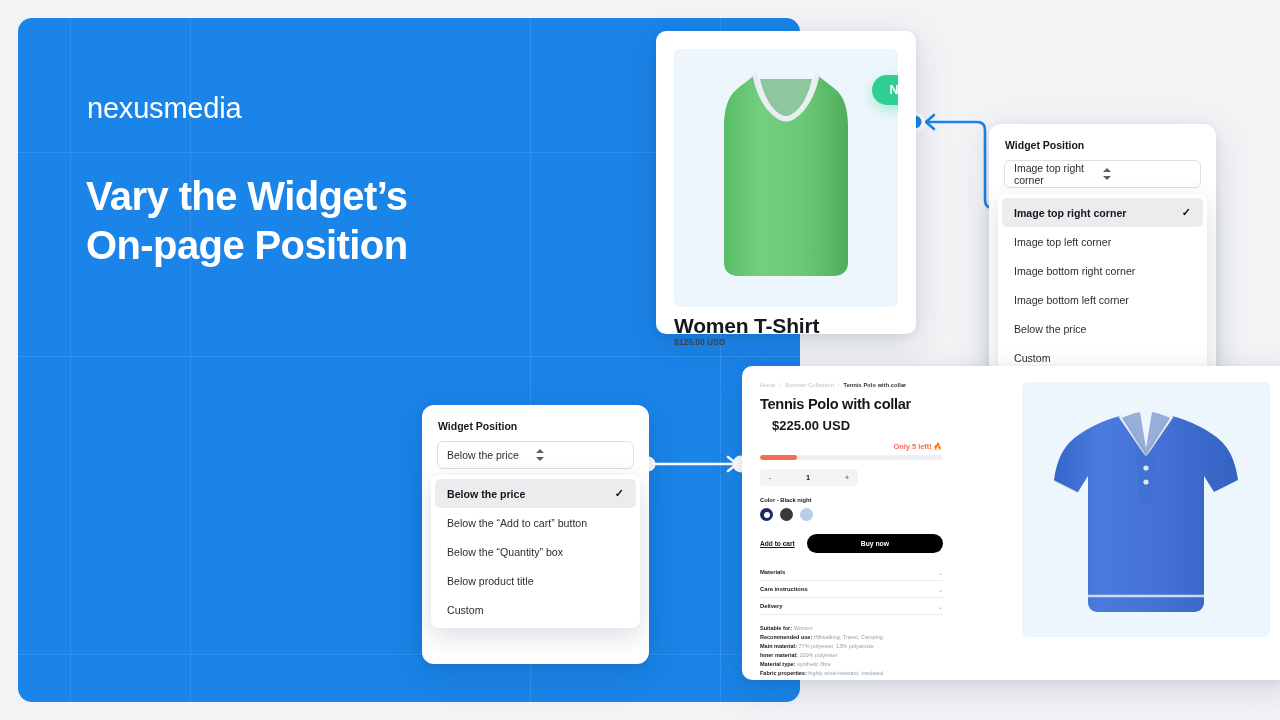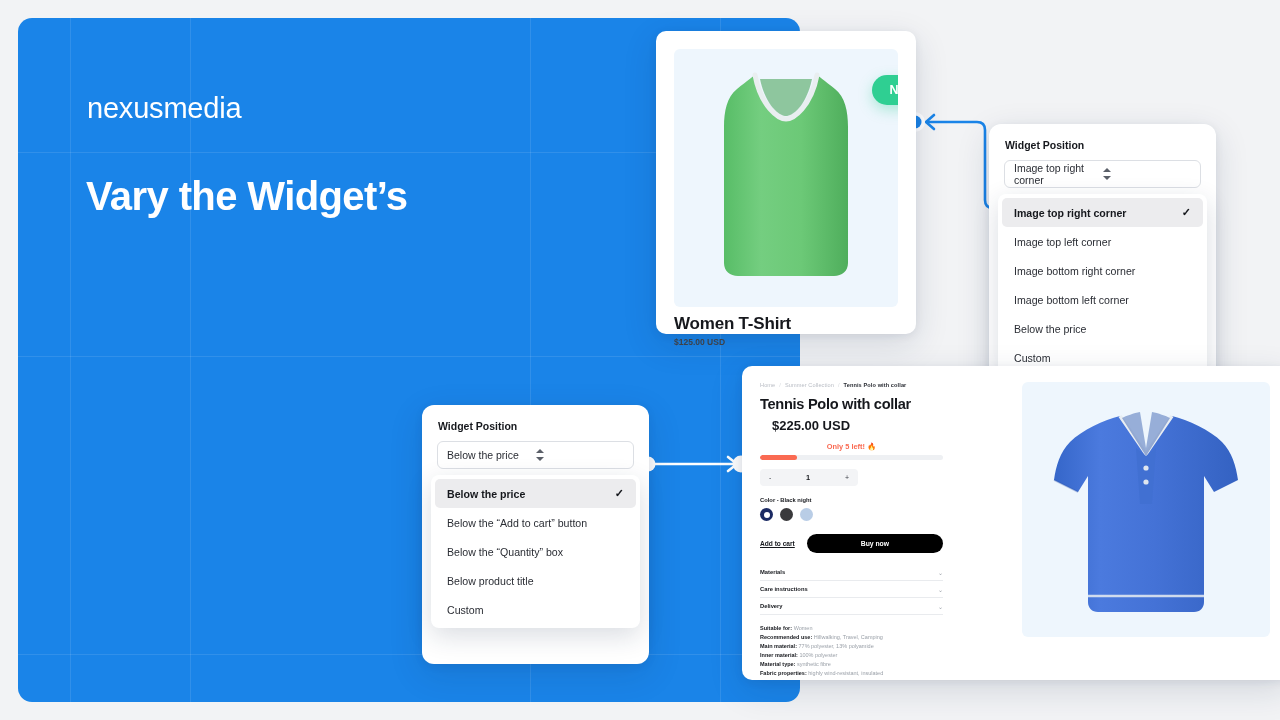--- a/index.html
+++ b/index.html
@@ -42,21 +42,21 @@
     position:absolute;left:18px;top:18px;width:224px;height:258px;
     background:#eef6fd;border-radius:6px;overflow:hidden;
   }
   .tank{position:absolute;left:50%;top:18px;transform:translateX(-50%);}
   .badge{
     position:absolute;right:-96px;top:26px;
     background:#2fcf92;color:#fff;font-size:12.5px;font-weight:700;
     padding:8px 17px;border-radius:20px;white-space:nowrap;
     box-shadow:0 5px 14px rgba(47,207,146,.35);
   }
-  .prod-name{position:absolute;left:18px;top:283px;font-size:17px;font-weight:700;color:#16181d;letter-spacing:-.2px;}
+  .prod-name{position:absolute;left:18px;top:283px;font-size:21px;font-weight:700;color:#16181d;letter-spacing:-.2px;}
   .prod-price{position:absolute;left:18px;top:306px;font-size:8.5px;font-weight:600;color:#3d4149;}
 
   
   .dd-panel{border-radius:12px;}
   .dd-right{left:989px;top:124px;width:227px;height:287px;}
   .dd-left{left:422px;top:405px;width:227px;height:259px;}
   .dd-label{position:absolute;left:16px;top:15px;font-size:10.5px;font-weight:700;color:#16181d;}
   .dd-select{
     position:absolute;left:15px;top:36px;right:15px;height:28px;
     border:1px solid #dcdfe4;border-radius:6px;background:#fff;
@@ -82,21 +82,21 @@
   .conn{position:absolute;pointer-events:none;}
 
   
   .pdp{left:742px;top:366px;width:503px;height:314px;border-radius:10px;overflow:hidden;padding-left:45px;}
   .pdp-left{position:absolute;left:0;top:0;width:215px;height:100%;padding:16px 14px 0 18px;box-sizing:border-box;}
   .crumb{font-size:5.6px;color:#b8bcc4;white-space:nowrap;letter-spacing:.1px;}
   .crumb .cur{color:#2a2d34;font-weight:600;}
   .crumb .sep{margin:0 4px;color:#d2d5da;}
   .pdp-title{margin-top:8px;font-size:14.6px;font-weight:700;color:#16181d;letter-spacing:-.3px;}
   .pdp-price{margin-top:6px;font-size:13px;font-weight:700;color:#16181d;margin-left:12px;}
-  .stock{margin-top:9px;text-align:center;font-size:7.4px;font-weight:700;color:#fa6a52;}
+  .stock{margin-top:9px;text-align:right;font-size:7.4px;font-weight:700;color:#fa6a52;}
   .bar{margin-top:4px;height:5px;border-radius:4px;background:#eef0f3;overflow:hidden;}
   .bar i{display:block;height:100%;background:#fa6a52;border-radius:4px;}
   .qty{
     margin-top:9px;width:98px;height:17px;background:#f3f4f6;border-radius:4px;
     display:flex;align-items:center;justify-content:space-between;padding:0 9px;box-sizing:border-box;
   }
   .qty b,.qty s{font-size:7px;color:#3d4149;text-decoration:none;font-weight:500;}
   .qty .val{font-size:7.4px;font-weight:700;color:#16181d;}
   .color-label{margin-top:11px;font-size:5.8px;font-weight:700;color:#16181d;}
   .sw-row{margin-top:5px;display:flex;gap:7px;align-items:center;}
@@ -135,20 +135,21 @@
     <div class="grid-h" style="top:134px"></div>
     <div class="grid-h" style="top:338px"></div>
     <div class="grid-h" style="top:636px"></div>
 
     <div class="logo">
       <span class="light">nexus</span><span class="bold">media</span>
     </div>
 
     <div class="hero-title">
       <span class="l2">Vary the Widget’s</span>
+      <span class="l2">On-page Position</span>
     </div>
   </div>
 
   <svg class="conn" style="left:636px;top:442px;width:120px;height:45px" viewBox="0 0 120 45">
     <circle cx="12" cy="22" r="7.5" fill="#ffffff"></circle>
     <line x1="12" y1="22" x2="100" y2="22" stroke="#ffffff" stroke-width="2.6"></line>
     <polyline points="92,15 101,22 92,29" fill="none" stroke="#ffffff" stroke-width="2.6" stroke-linecap="round" stroke-linejoin="round"></polyline>
     <circle cx="105" cy="22" r="8.5" fill="#ffffff"></circle>
   </svg>
 

